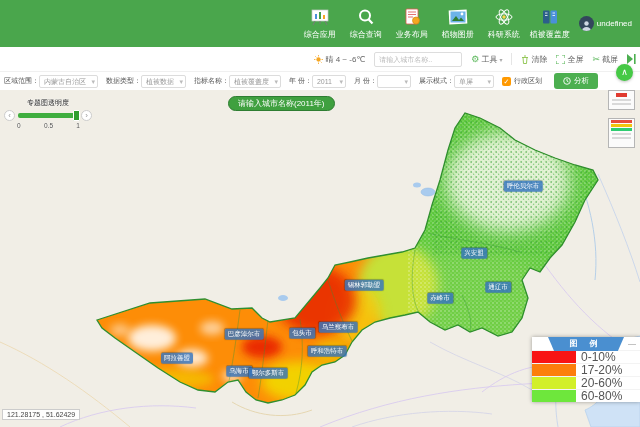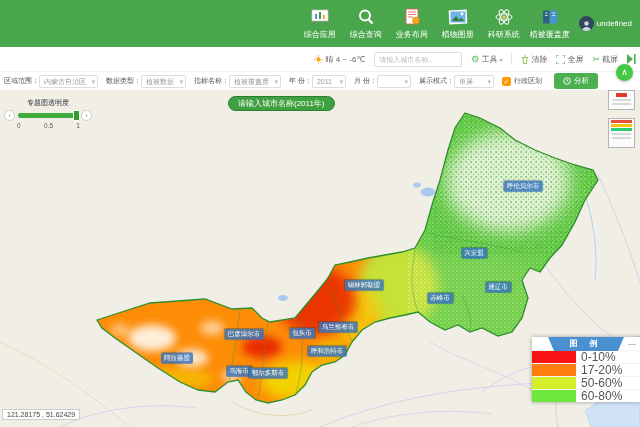--- a/index.html
+++ b/index.html
@@ -377,21 +377,21 @@
       <div class="legend-row">
         <span class="lswatch" style="background-color: rgb(248, 20, 20);"></span>
         <span class="llabel">0-10%</span>
       </div>
       <div class="legend-row">
         <span class="lswatch" style="background-color: rgb(252, 126, 12);"></span>
         <span class="llabel">17-20%</span>
       </div>
       <div class="legend-row">
         <span class="lswatch" style="background-color: rgb(210, 239, 41);"></span>
-        <span class="llabel">50-60%</span>
+        <span class="llabel">20-60%</span>
       </div>
       <div class="legend-row">
         <span class="lswatch" style="background-color: rgb(110, 231, 60);"></span>
         <span class="llabel">60-80%</span>
       </div>
     </div>
 
     <div class="coords">121.28175 , 51.62429</div>
   </div>
 </div>

